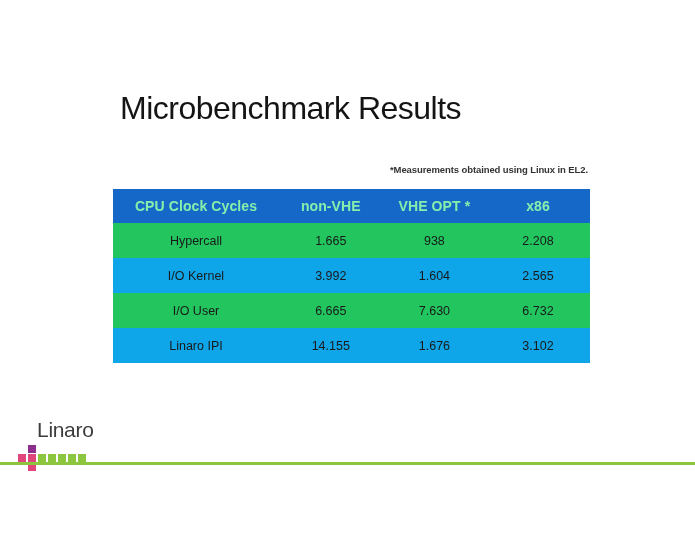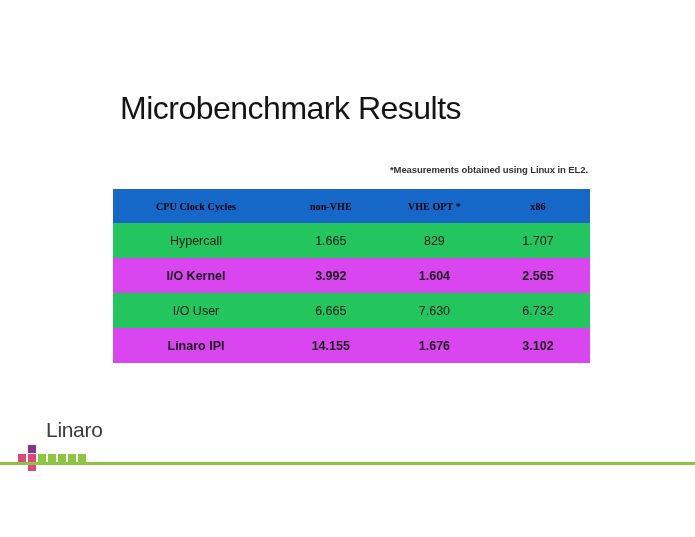--- a/index.html
+++ b/index.html
@@ -53,58 +53,56 @@
   }
 
   table.bench {
     border-collapse: collapse;
     width: 469px;
     table-layout: fixed;
   }
 
   table.bench th {
     background: #1668c8;
-    color: #000000;
-    font-size: 10px;
+    color: #86efac;
+    font-size: 14px;
     font-weight: bold;
     height: 32px;
     text-align: center;
     letter-spacing: 0.1px;
-    font-family: Liberation Serif, serif;
   }
 
   table.bench th.col-label { width: 164px; }
   table.bench th.col-num   { width: 101.6px; }
 
   table.bench td {
     font-size: 12.5px;
     color: #1a1a1a;
     height: 33px;
     text-align: center;
     font-weight: 400;
   }
 
   table.bench tr.row-alt td {
-    background: #d946ef;
-    font-weight: bold;
+    background: #0ea5e9;
   }
   table.bench tr.row-plain td {
     background: #22c55e;
   }
 
   .logo {
     position: absolute;
     left: 18px;
     top: 418px;
     width: 84px;
     height: 44px;
   }
   .logo-text {
     position: absolute;
-    left: 28px;
+    left: 19px;
     top: 0px;
     font-size: 21px;
     color: #3c3c3c;
     font-weight: 400;
     letter-spacing: -0.3px;
     text-align: center;
   }
   .sq {
     position: absolute;
     width: 8px;
@@ -136,22 +134,22 @@
           <th class="col-label">CPU Clock Cycles</th>
           <th class="col-num">non-VHE</th>
           <th class="col-num">VHE OPT *</th>
           <th class="col-num">x86</th>
         </tr>
       </thead>
       <tbody>
         <tr class="row-plain">
           <td>Hypercall</td>
           <td>1.665</td>
-          <td>829</td>
-          <td>1.707</td>
+          <td>938</td>
+          <td>2.208</td>
         </tr>
         <tr class="row-alt">
           <td>I/O Kernel</td>
           <td>3.992</td>
           <td>1.604</td>
           <td>2.565</td>
         </tr>
         <tr class="row-plain">
           <td>I/O User</td>
           <td>6.665</td>

